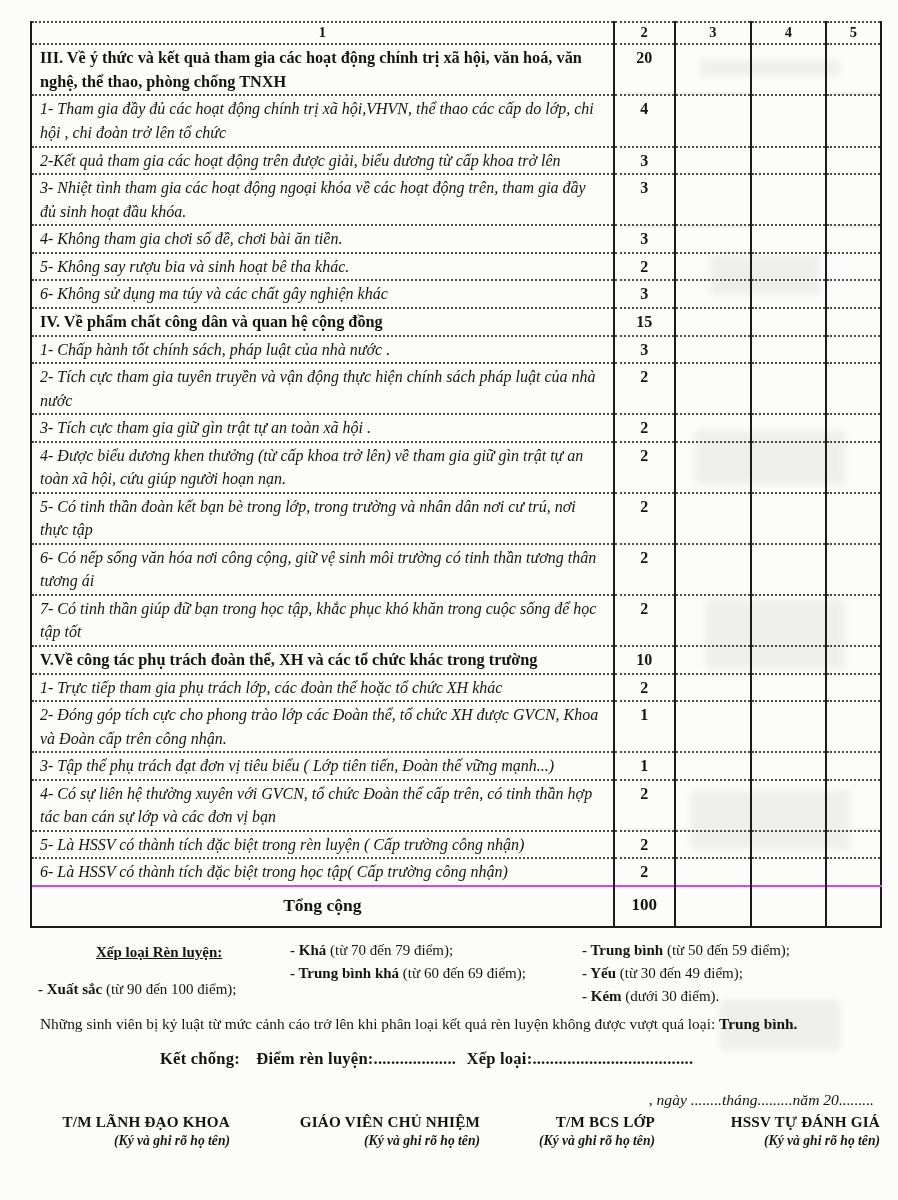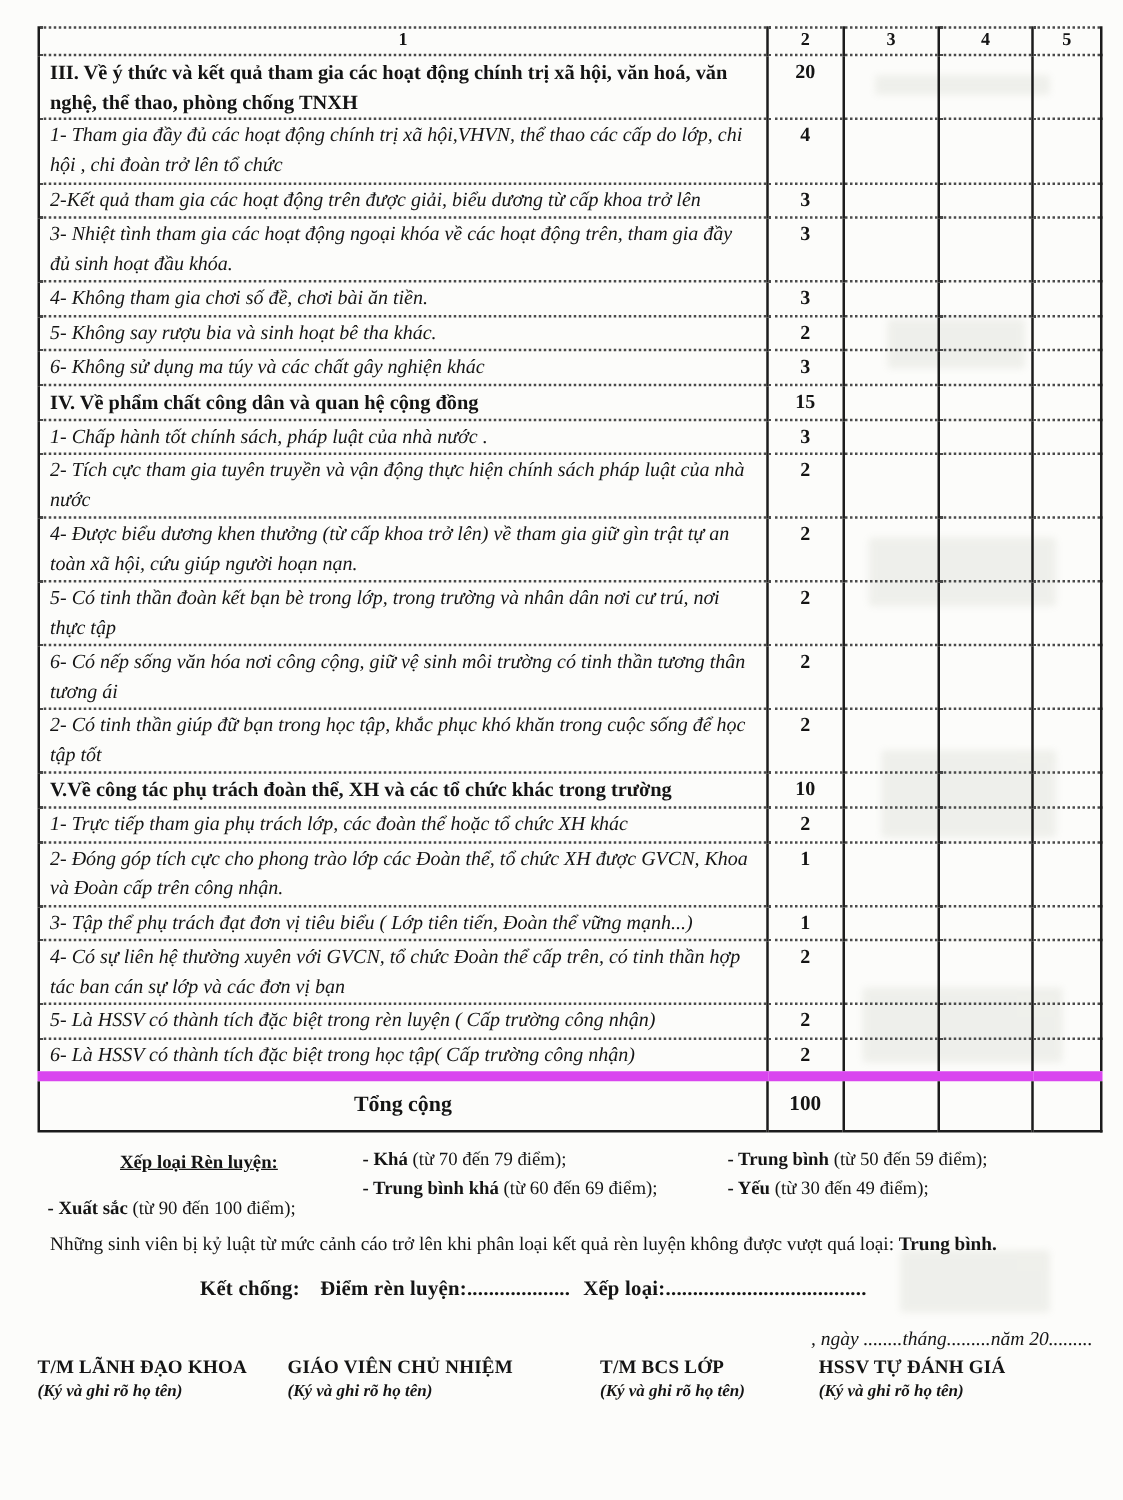--- a/index.html
+++ b/index.html
@@ -22,21 +22,21 @@
     padding:1px 8px;vertical-align:top;
     font-size:16px;line-height:1.47;
   }
   tr.hdr td{
     font-weight:bold;font-style:normal;text-align:center;
     font-size:14.5px;padding:0 4px;line-height:1.35;
   }
   td.c1.item{font-style:italic;}
   td.c1.section{font-weight:bold;font-style:normal;font-size:16.3px;}
   td.pts{font-weight:bold;text-align:center;font-style:normal;font-size:16.5px;}
-  tr.total td{border-top:8px solid #d946ef;}
+  tr.total td{border-top:2px solid #d946ef;}
   tr.total td.c1{
     text-align:center;font-weight:bold;font-style:normal;
     font-size:17.5px;padding:6px 8px 7px;
   }
   tr.total td.pts{padding-top:6px;font-size:17px;}
 
   
   .legend{display:flex;margin:11px 0 0 8px;font-size:15px;line-height:1.55;}
   .leg-c1{width:252px;}
   .leg-title{font-weight:bold;text-decoration:underline;margin:2px 0 0 58px;}
@@ -50,21 +50,21 @@
 
   .conclusion{margin:16px 0 0 130px;font-weight:bold;font-size:16.6px;letter-spacing:.2px;}
   .conclusion .gap{display:inline-block;width:12px;}
 
   .date-line{
     margin-top:22px;text-align:right;padding-right:8px;
     font-style:italic;font-size:15.6px;
   }
 
   .signatures{display:flex;margin:4px 0 0 0;}
-  .sig{text-align:left;}
+  .sig{text-align:right;}
   .sig:nth-child(1){width:200px;}
   .sig:nth-child(2){width:250px;}
   .sig:nth-child(3){width:175px;}
   .sig:nth-child(4){width:225px;}
   .sig-title{font-weight:bold;font-size:15.2px;letter-spacing:.2px;}
   .sig-sub{font-weight:bold;font-style:italic;font-size:13.6px;margin-top:2px;}
 
   
   .bleed{position:absolute;z-index:1;background:#9aa08c;opacity:.13;filter:blur(3px);border-radius:3px;}
 </style>
@@ -162,20 +162,27 @@
           <td></td>
       </tr>
       <tr>
         <td class="c1 item">2- Tích cực tham gia tuyên truyền và vận động thực hiện chính sách pháp luật của nhà nước</td>
         <td class="pts">2</td>
         <td></td>
           <td></td>
           <td></td>
       </tr>
       <tr>
+        <td class="c1 item">3- Tích cực  tham gia giữ gìn trật tự an toàn xã hội .</td>
+        <td class="pts">2</td>
+        <td></td>
+          <td></td>
+          <td></td>
+      </tr>
+      <tr>
         <td class="c1 item">4- Được biểu dương khen thưởng (từ cấp khoa trở lên) về tham gia giữ gìn trật tự an toàn xã hội, cứu giúp người hoạn nạn.</td>
         <td class="pts">2</td>
         <td></td>
           <td></td>
           <td></td>
       </tr>
       <tr>
         <td class="c1 item">5- Có tinh thần đoàn kết bạn bè trong lớp, trong trường và nhân dân nơi cư trú, nơi thực tập</td>
         <td class="pts">2</td>
         <td></td>
@@ -183,21 +190,21 @@
           <td></td>
       </tr>
       <tr>
         <td class="c1 item">6- Có nếp sống văn hóa nơi công cộng, giữ vệ sinh môi trường có tinh thần tương thân tương ái</td>
         <td class="pts">2</td>
         <td></td>
           <td></td>
           <td></td>
       </tr>
       <tr>
-        <td class="c1 item">2- Có tinh thần giúp đữ bạn trong học tập, khắc phục khó khăn trong cuộc sống để học tập tốt</td>
+        <td class="c1 item">7- Có tinh thần giúp đữ bạn trong học tập, khắc phục khó khăn trong cuộc sống để học tập tốt</td>
         <td class="pts">2</td>
         <td></td>
           <td></td>
           <td></td>
       </tr>
 
       <tr>
         <td class="c1 section">V.Về công tác phụ trách đoàn thể, XH và các tổ chức khác trong trường</td>
         <td class="pts">10</td>
         <td></td>
@@ -262,20 +269,21 @@
       <div class="leg-title">Xếp loại Rèn luyện:</div>
       <div class="leg-item"><b>- Xuất sắc</b><span> (từ 90 đến 100 điểm);</span></div>
     </div>
     <div class="leg-c2">
       <div class="leg-item"><b>- Khá</b><span> (từ 70 đến 79 điểm);</span></div>
       <div class="leg-item"><b>- Trung bình khá</b><span> (từ 60 đến 69 điểm);</span></div>
     </div>
     <div class="leg-c3">
       <div class="leg-item"><b>- Trung bình</b><span> (từ 50 đến 59 điểm);</span></div>
       <div class="leg-item"><b>- Yếu</b><span> (từ 30 đến 49 điểm);</span></div>
+      <div class="leg-item"><b>- Kém</b><span> (dưới 30 điểm).</span></div>
     </div>
   </div>
 
   <div class="note">
     <span>Những sinh viên bị kỷ luật từ mức cảnh cáo trở lên khi phân loại kết quả rèn luyện không được vượt quá loại: </span><b>Trung bình.</b>
   </div>
 
   <div class="conclusion">
     <span>Kết chống:</span><span class="gap"></span>
     <span>Điểm rèn luyện:</span><span>...................</span>

